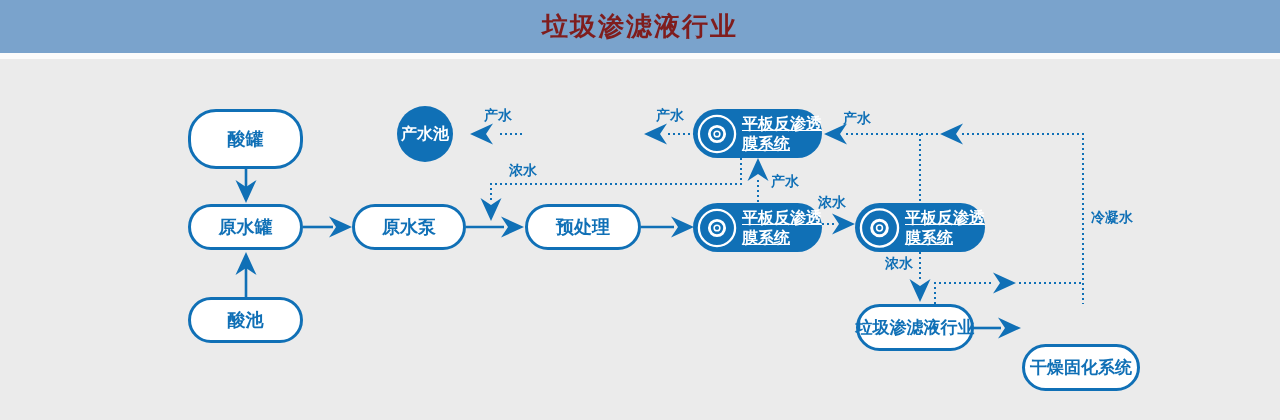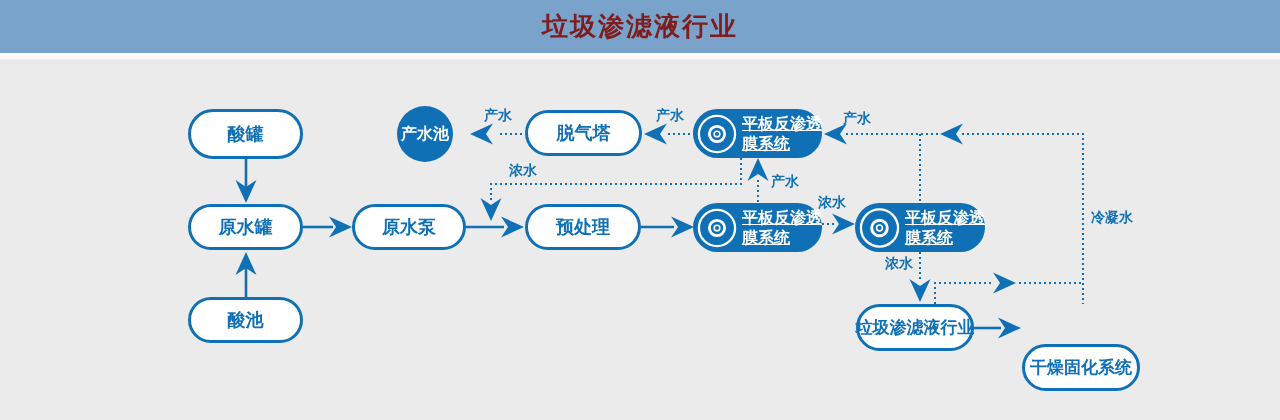--- a/index.html
+++ b/index.html
@@ -78,43 +78,40 @@
 
       <polygon points="246,203 235.5,180 246,187 256.5,180"></polygon>
       <polygon points="491,221 480.5,198 491,205 501.5,198"></polygon>
       <polygon points="920,302 909.5,279 920,286 930.5,279"></polygon>
 
       <polygon points="246,252 235.5,275 246,268 256.5,275"></polygon>
       <polygon points="758,158 747.5,181 758,174 768.5,181"></polygon>
     </g>
   </svg>
 
-  <div class="node pill-white" style="left:188px;top:109px;width:115px;height:50px;text-align:right;">
+  <div class="node pill-white" style="left:188px;top:109px;width:115px;height:60px;text-align:right;">
     <span>酸罐</span>
   </div>
 
   <div class="node pill-white" style="left:188px;top:204px;width:115px;height:46px;">
     <span>原水罐</span>
   </div>
 
   <div class="node pill-white" style="left:352px;top:204px;width:114px;height:46px;">
     <span>原水泵</span>
   </div>
 
   <div class="node pill-white" style="left:188px;top:297px;width:115px;height:46px;">
     <span>酸池</span>
   </div>
 
   <div class="node pill-white" style="left:525px;top:204px;width:116px;height:46px;">
     <span>预处理</span>
   </div>
 
-  <div class="node pill-white" style="left:525px;top:110px;width:117px;height:46px;">
-    <span>脱气塔</span>
-  </div>
 
   <div class="node circle-blue" style="left:397px;top:106px;width:56px;height:56px;">
     <span>产水池</span>
   </div>
 
   <div class="node pill-blue" style="left:693px;top:109px;width:129px;height:49px;">
     <svg width="42" height="42" viewBox="0 0 42 42">
       <circle cx="21" cy="21" r="19" fill="none" stroke="#ffffff" stroke-width="2.4"></circle>
       <circle cx="21" cy="21" r="8" fill="none" stroke="#ffffff" stroke-width="3"></circle>
       <circle cx="21" cy="21" r="3" fill="none" stroke="#ffffff" stroke-width="1.6"></circle>

